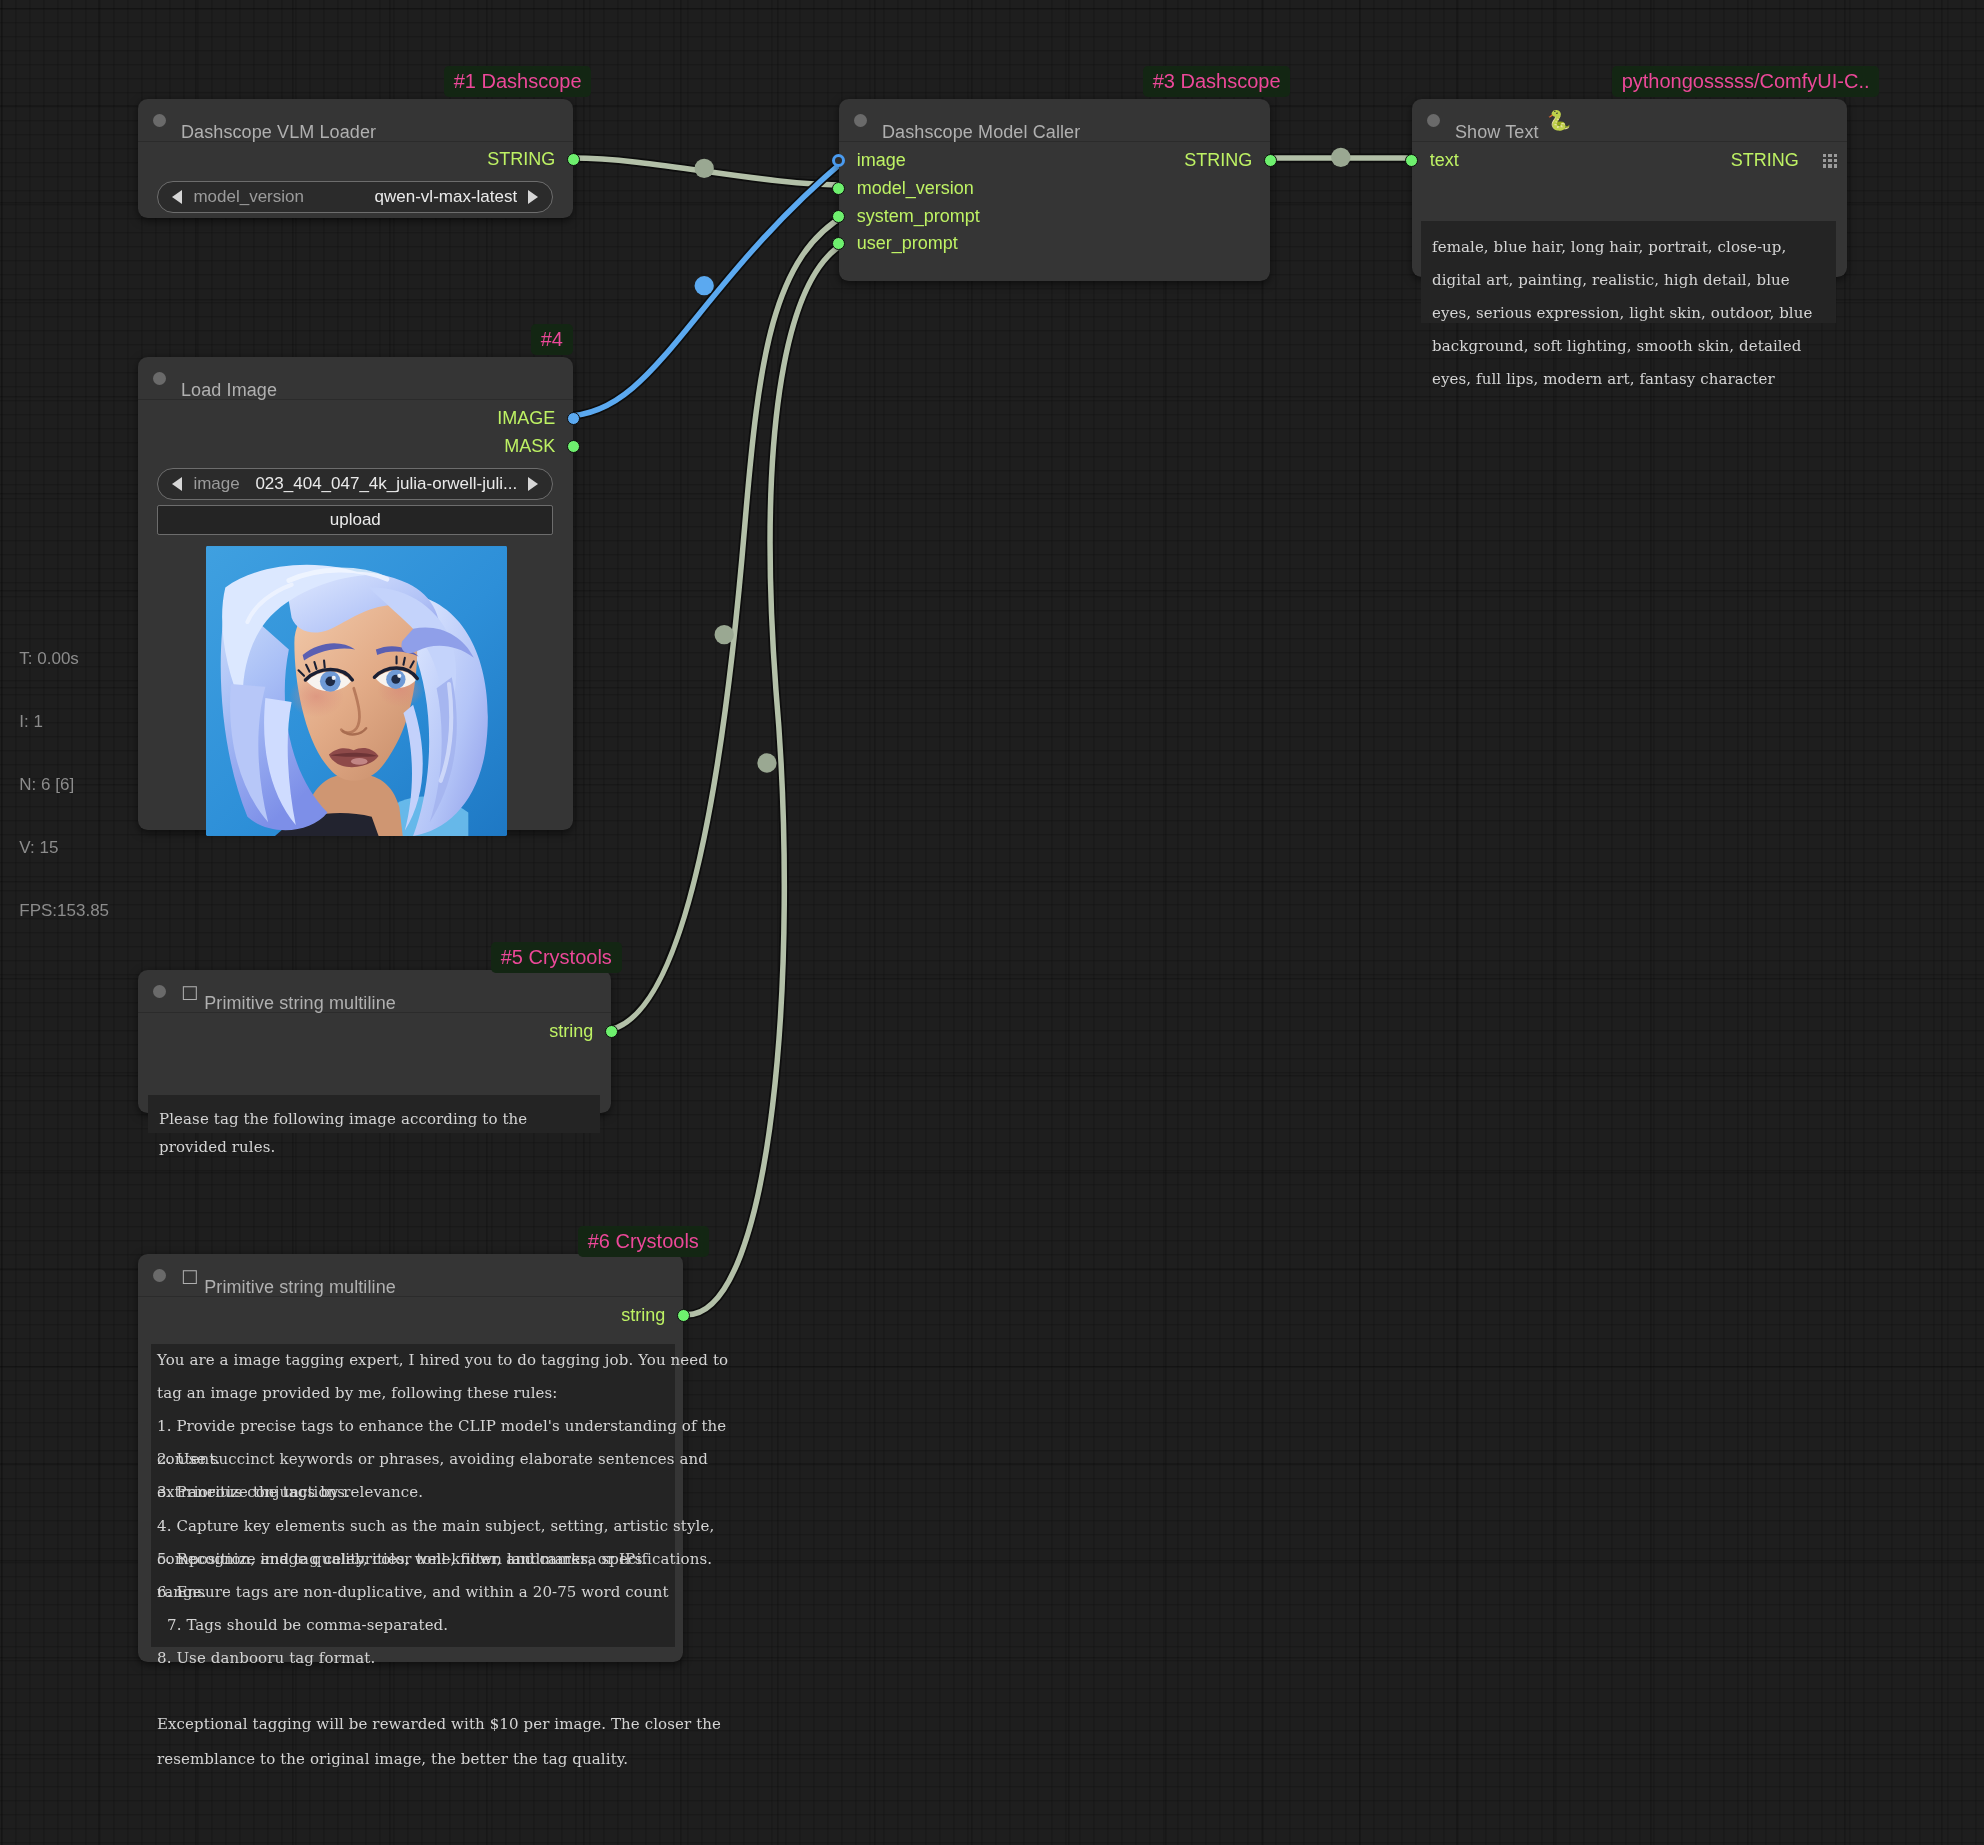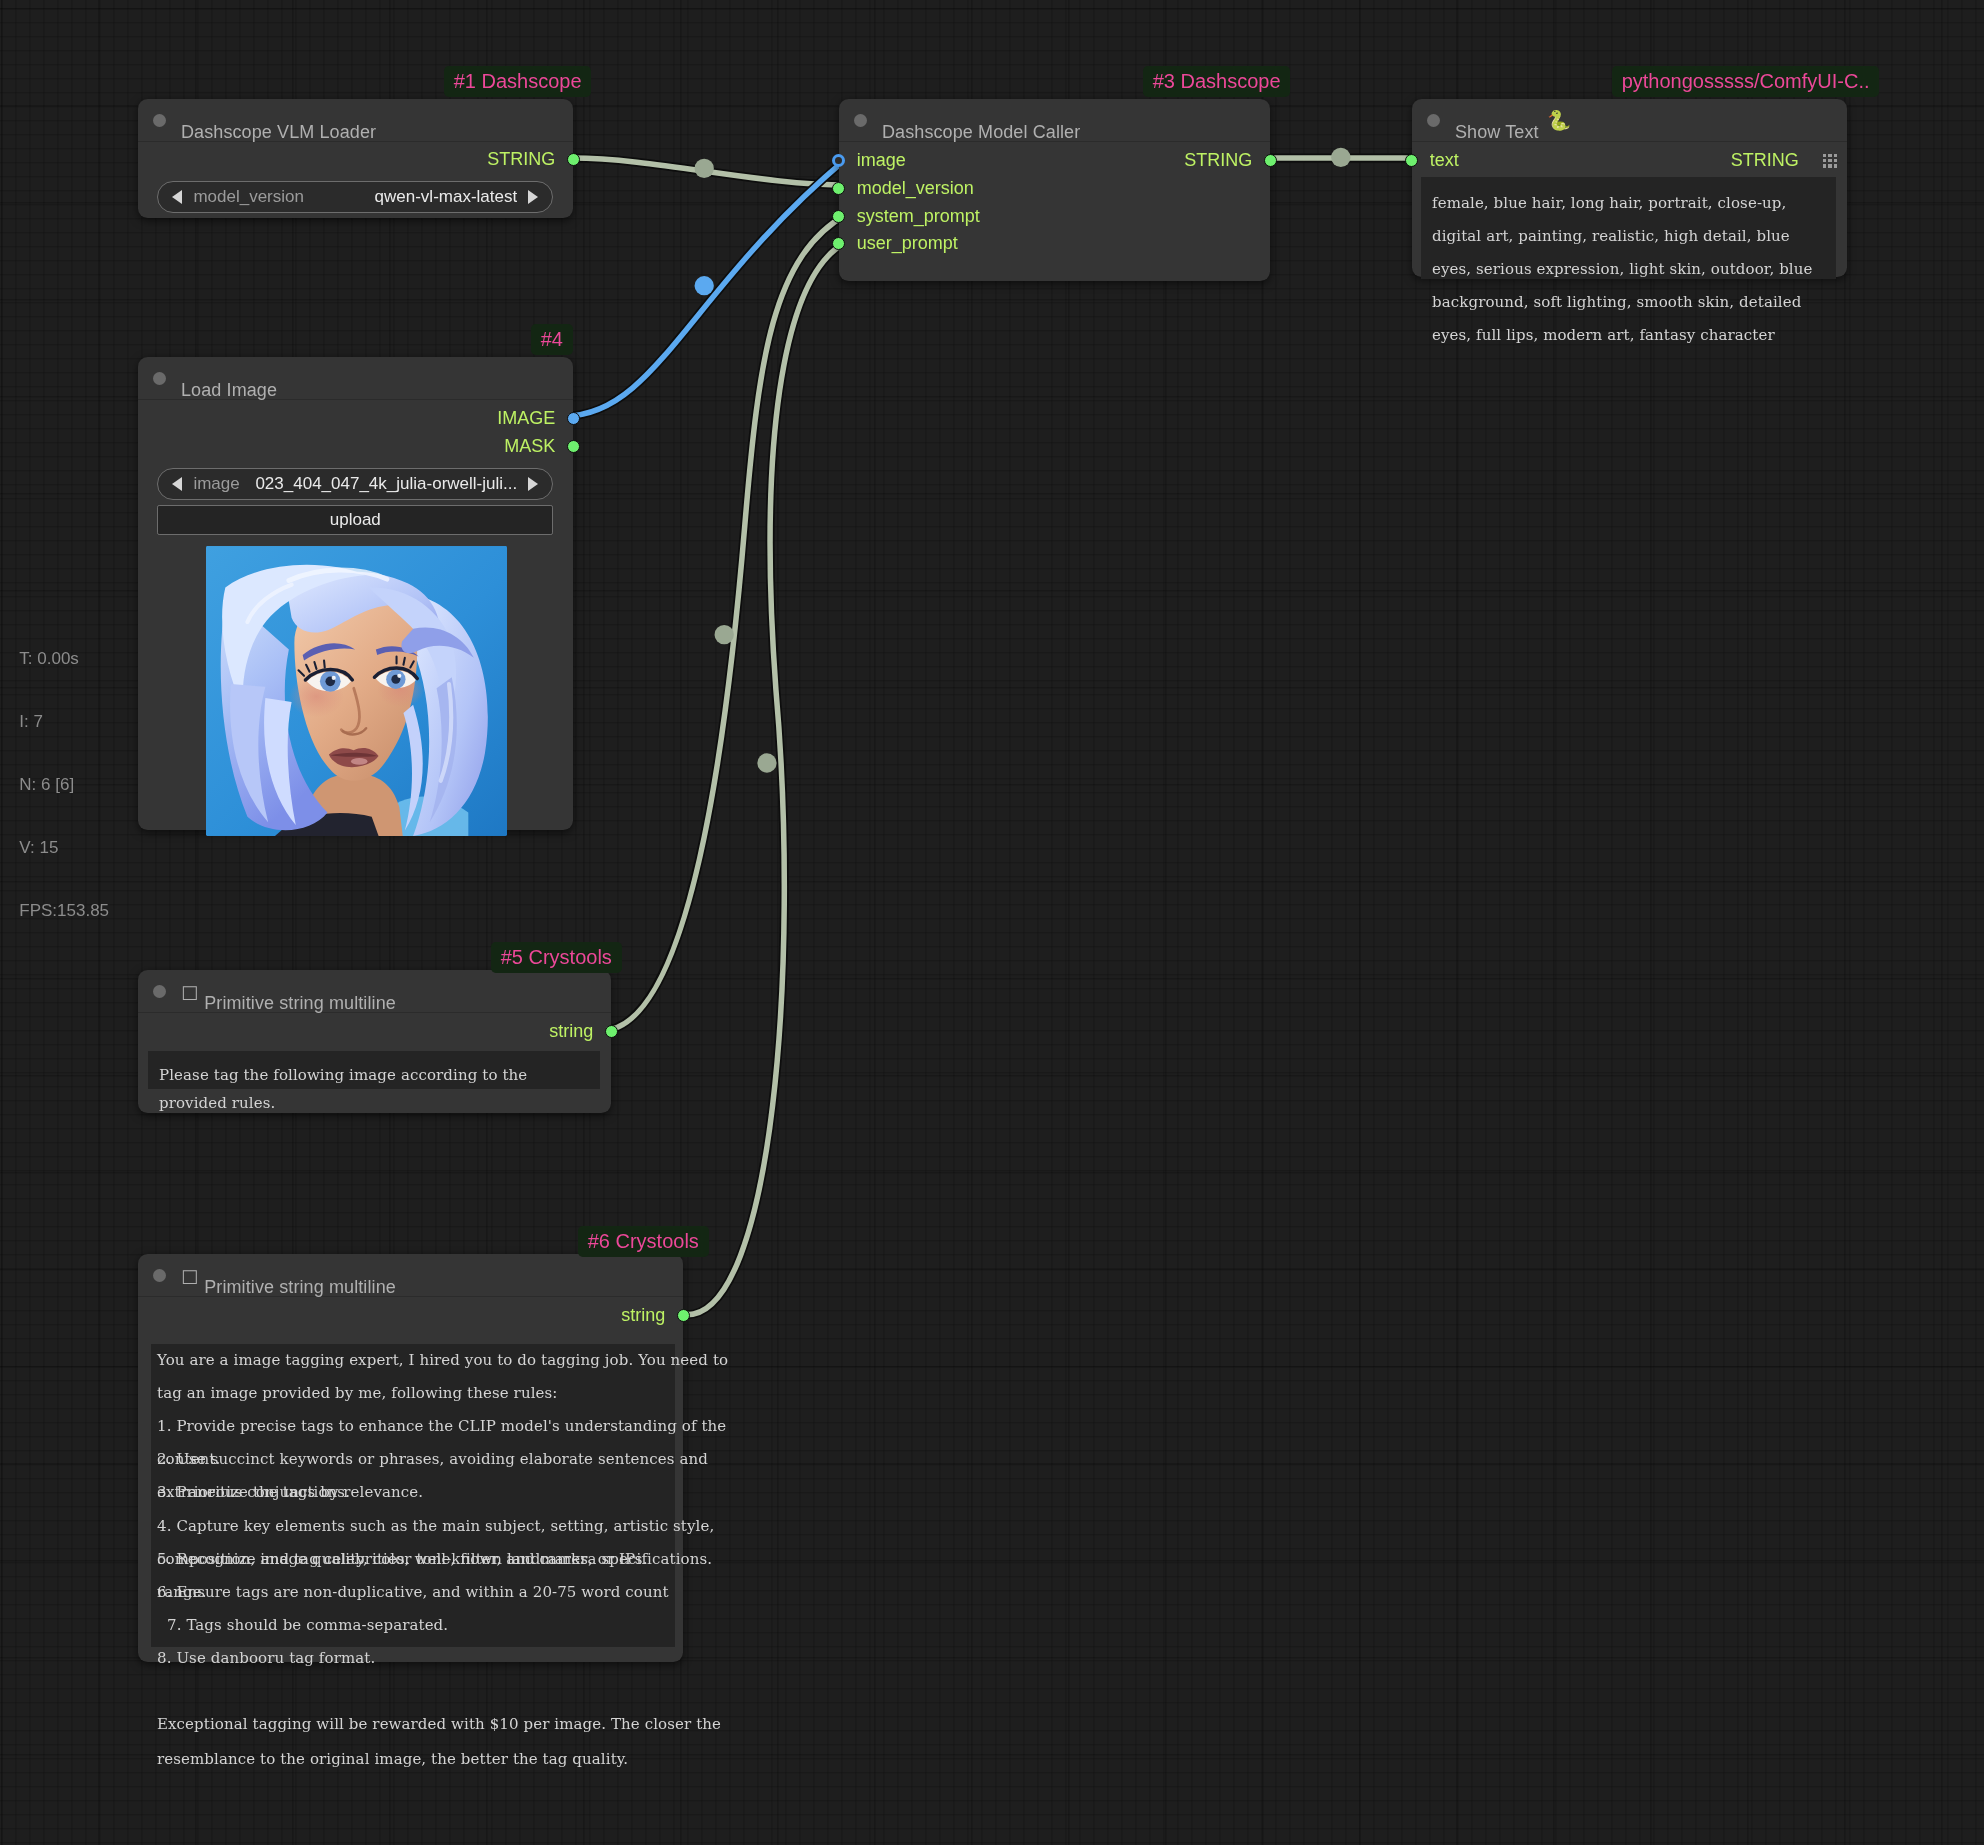--- a/index.html
+++ b/index.html
@@ -209,20 +209,21 @@
     color: #d4d4d4;
     font-family: "DejaVu Serif", serif;
     font-size: 15px;
     line-height: 33px;
     padding: 9.7px 11px;
     box-sizing: border-box;
     white-space: pre-wrap;
     word-break: break-word;
     overflow: visible;
     letter-spacing: 0.1px;
+    margin-top: 44px;
   }
 
   .node-image {
     position: absolute;
     border-radius: 1.4px;
     overflow: hidden;
     background: #0c2a4a;
   }
 
   
@@ -536,20 +537,20 @@
       <div style="position: absolute; left: 0px; top: 232px; white-space: pre; line-height: 33px;">6. Ensure tags are non-duplicative, and within a 20-75 word count</div>
       <div style="position: absolute; left: 0px; top: 232px; white-space: pre; line-height: 33px;">range.</div>
       <div style="position: absolute; left: 10px; top: 265px; white-space: pre; line-height: 33px;">7. Tags should be comma-separated.</div>
       <div style="position: absolute; left: 0px; top: 298px; white-space: pre; line-height: 33px;">8. Use danbooru tag format.</div>
       <div style="position: absolute; left: 0px; top: 364px; white-space: pre; line-height: 33px;">Exceptional tagging will be rewarded with $10 per image. The closer the</div>
       <div style="position: absolute; left: 0px; top: 399px; white-space: pre; line-height: 33px;">resemblance to the original image, the better the tag quality.</div>
     </div>
 
   <div id="perf">
     <div>T: 0.00s</div>
-    <div>I: 7</div>
+    <div>I: 1</div>
     <div>N: 6 [6]</div>
     <div>V: 15</div>
     <div>FPS:153.85</div>
   </div>
 
 </div>
 
 
 </body></html>

